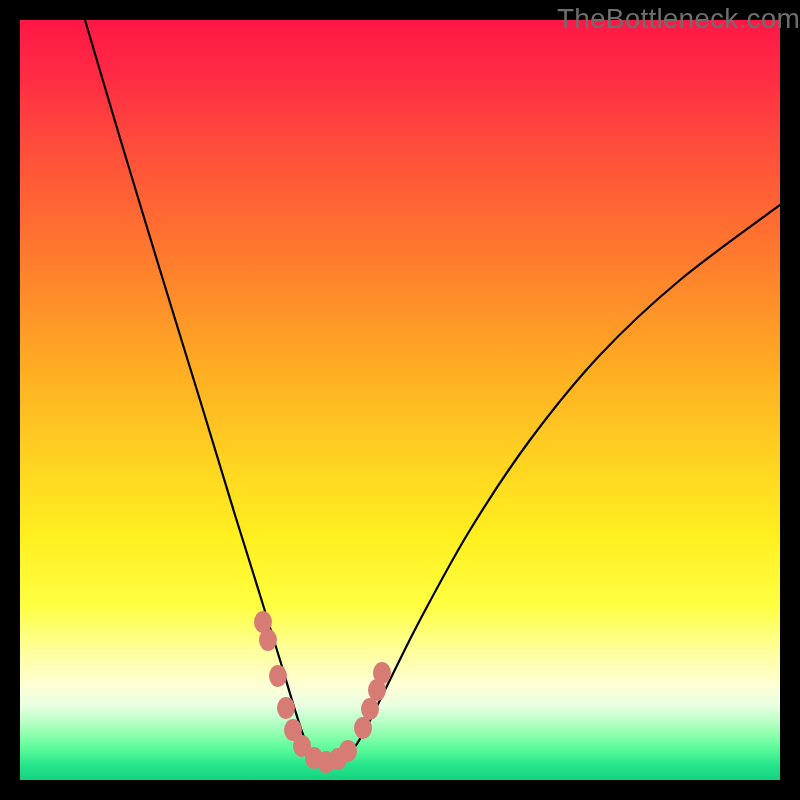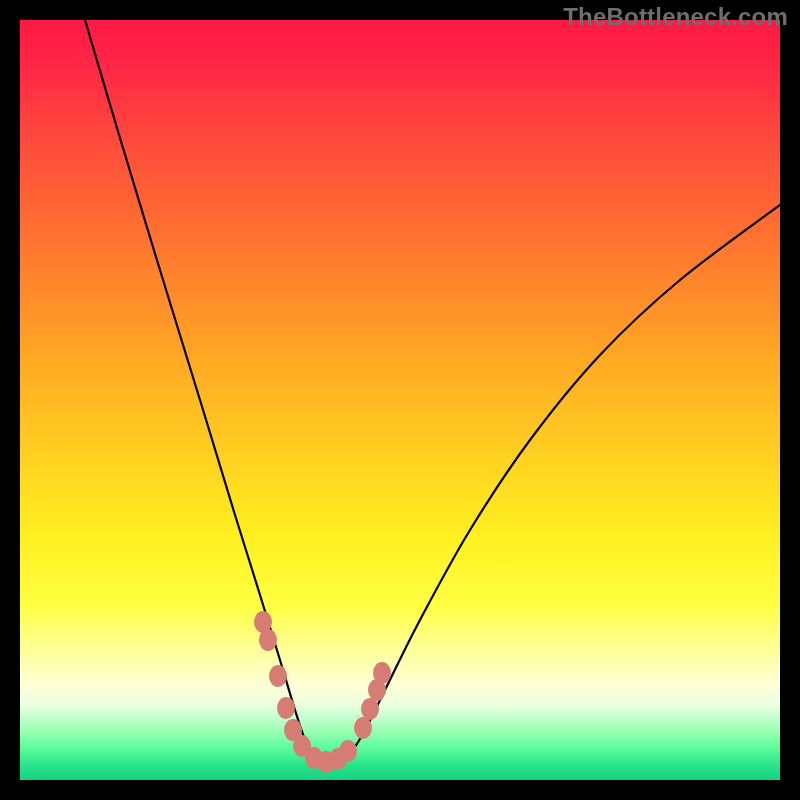--- a/index.html
+++ b/index.html
@@ -50,24 +50,24 @@
       #c1ffcb 92%,
       #8effae 94%,
       #57fa9a 96%,
       #28e58c 98%,
       #14d37f 100%
     );
   }
   .watermark {
     position: absolute;
     top: 3px;
-    right: 12px;
+    right: 0;
     color: #6e6e6e;
-    font-size: 24px;
-    font-weight: 700;
+    font-size: 28px;
+    font-weight: 400;
     letter-spacing: 0.2px;
     z-index: 20;
   }
   svg.curve {
     position: absolute;
     top: 0;
     left: 0;
     width: 760px;
     height: 760px;
     z-index: 5;

